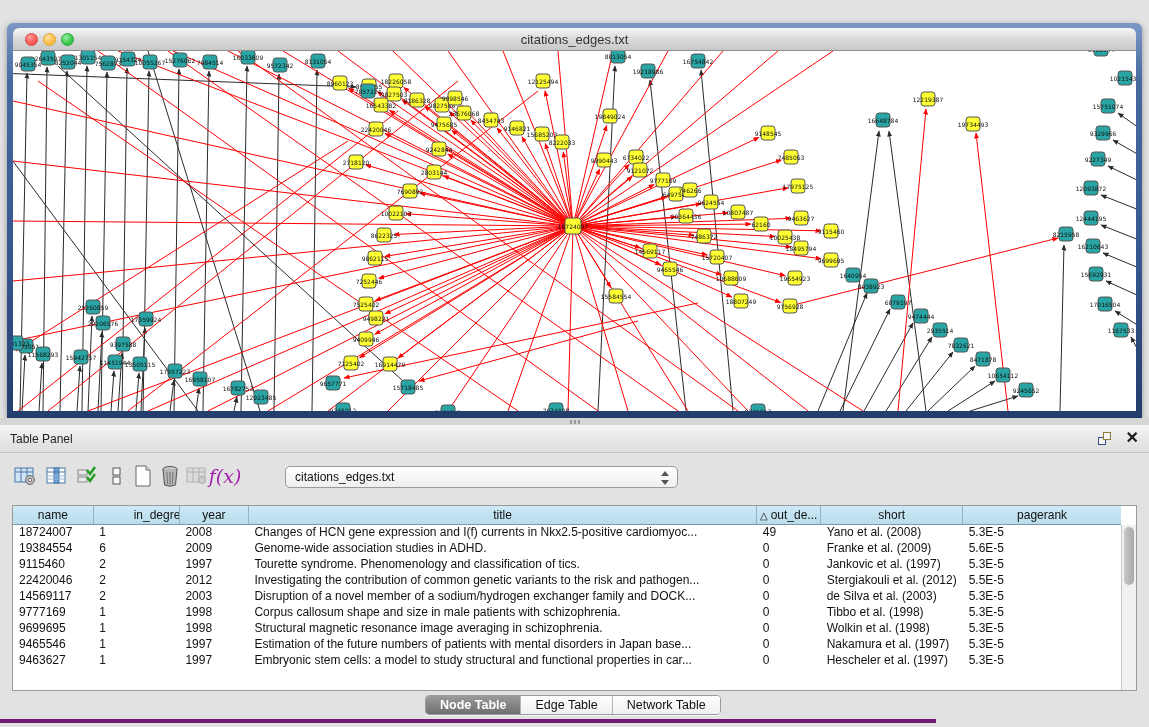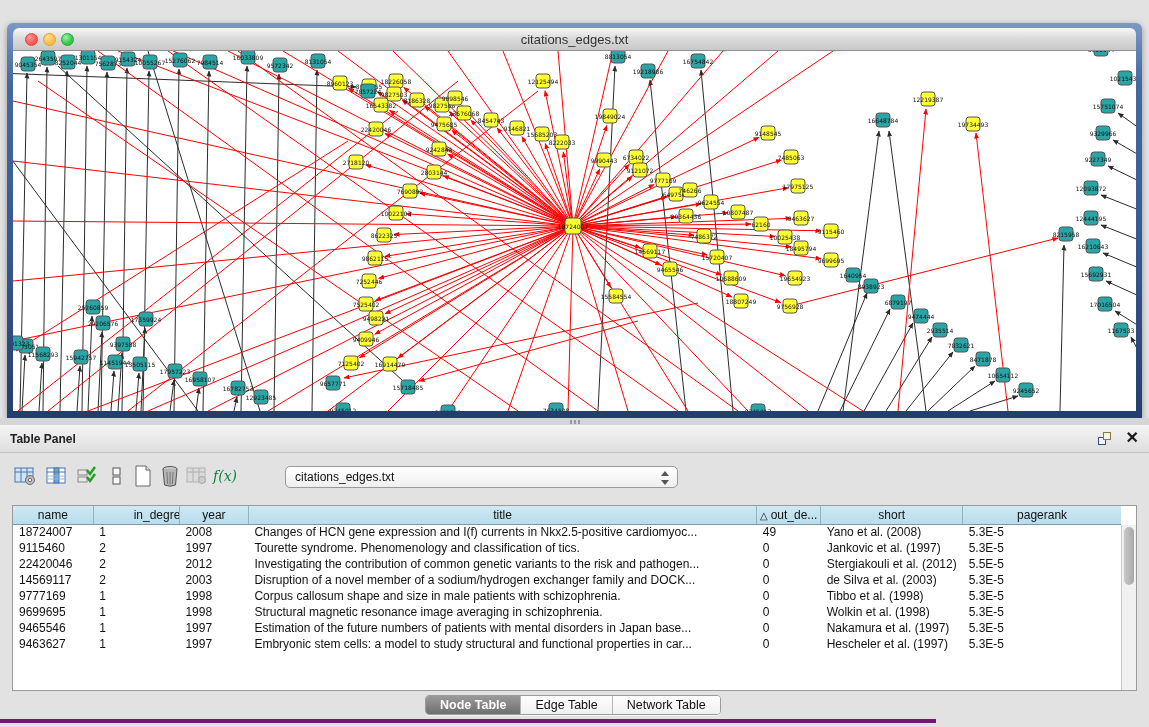--- a/index.html
+++ b/index.html
@@ -25,32 +25,32 @@
   #net-svg { display:block; }
 
   
   #divider { left:0; top:398px; width:1149px; height:7px; background:#d6d6d6; }
   #divider-grip { left:570px; top:400px; width:10px; height:4px;
     background:repeating-linear-gradient(90deg,#9a9a9a 0 2px,#d6d6d6 2px 4px); }
 
   
   #panel-header { left:0; top:405px; width:1149px; height:28px;
     background:linear-gradient(180deg,#f4f4f4,#dedede); border-bottom:1px solid #c2c2c2; }
-  #panel-title { position:absolute; left:10px; top:7px; font-size:12px; color:#222;font-weight:bold; }
+  #panel-title { position:absolute; left:10px; top:7px; font-size:12px; color:#222; }
   #panel-float { position:absolute; right:36px; top:6px; width:16px; height:16px; cursor:pointer; }
   #panel-float .sq1 { position:absolute; left:1px; top:6px; width:8px; height:8px; border:1px solid #3a4a8a; background:#f4f4f4; }
   #panel-float .sq2 { position:absolute; left:6px; top:1px; width:8px; height:8px; border:1px solid #8a7a3a; background:#f4f4f4; }
   #panel-close { position:absolute; right:10px; top:4px; font-size:16px; font-weight:bold; color:#1a1a1a; cursor:pointer; line-height:18px; }
 
   #panel-body { left:0; top:433px; width:1149px; height:294px; background:#e2e2e2; }
 
   
   .tb-btn { position:absolute; top:10px; width:26px; height:26px; border:none; background:transparent;
     display:flex; align-items:center; justify-content:center; cursor:pointer; }
-  #fx-btn { font-size:14px; font-style:italic; font-family:"DejaVu Serif", serif; color:#15803d; }
+  #fx-btn { font-size:19px; font-style:italic; font-family:"DejaVu Serif", serif; color:#a21caf; }
   #combo { position:absolute; left:285px; top:13px; width:393px; height:22px;
     background:linear-gradient(180deg,#ffffff,#efefef); border:1px solid #9a9a9a; border-radius:5px;
     font-size:12px; color:#111; padding-left:9px; line-height:20px; cursor:pointer; }
   #combo-arrows { position:absolute; right:8px; top:3px; width:9px; height:16px; }
   #combo-arrows .up { position:absolute; left:1px; top:1px; width:0; height:0;
     border-left:4px solid transparent; border-right:4px solid transparent; border-bottom:5px solid #555; }
   #combo-arrows .dn { position:absolute; left:1px; bottom:1px; width:0; height:0;
     border-left:4px solid transparent; border-right:4px solid transparent; border-top:5px solid #555; }
 
   
@@ -595,20 +595,29 @@
           <tr>
             <td>18724007</td>
             <td>1</td>
             <td>2008</td>
             <td>Changes of HCN gene expression and I(f) currents in Nkx2.5-positive cardiomyoc...</td>
             <td>49</td>
             <td>Yano et al. (2008)</td>
             <td>5.3E-5</td>
           </tr>
           <tr>
+            <td>19384554</td>
+            <td>6</td>
+            <td>2009</td>
+            <td>Genome-wide association studies in ADHD.</td>
+            <td>0</td>
+            <td>Franke et al. (2009)</td>
+            <td>5.6E-5</td>
+          </tr>
+          <tr>
             <td>9115460</td>
             <td>2</td>
             <td>1997</td>
             <td>Tourette syndrome. Phenomenology and classification of tics.</td>
             <td>0</td>
             <td>Jankovic et al. (1997)</td>
             <td>5.3E-5</td>
           </tr>
           <tr>
             <td>22420046</td>

